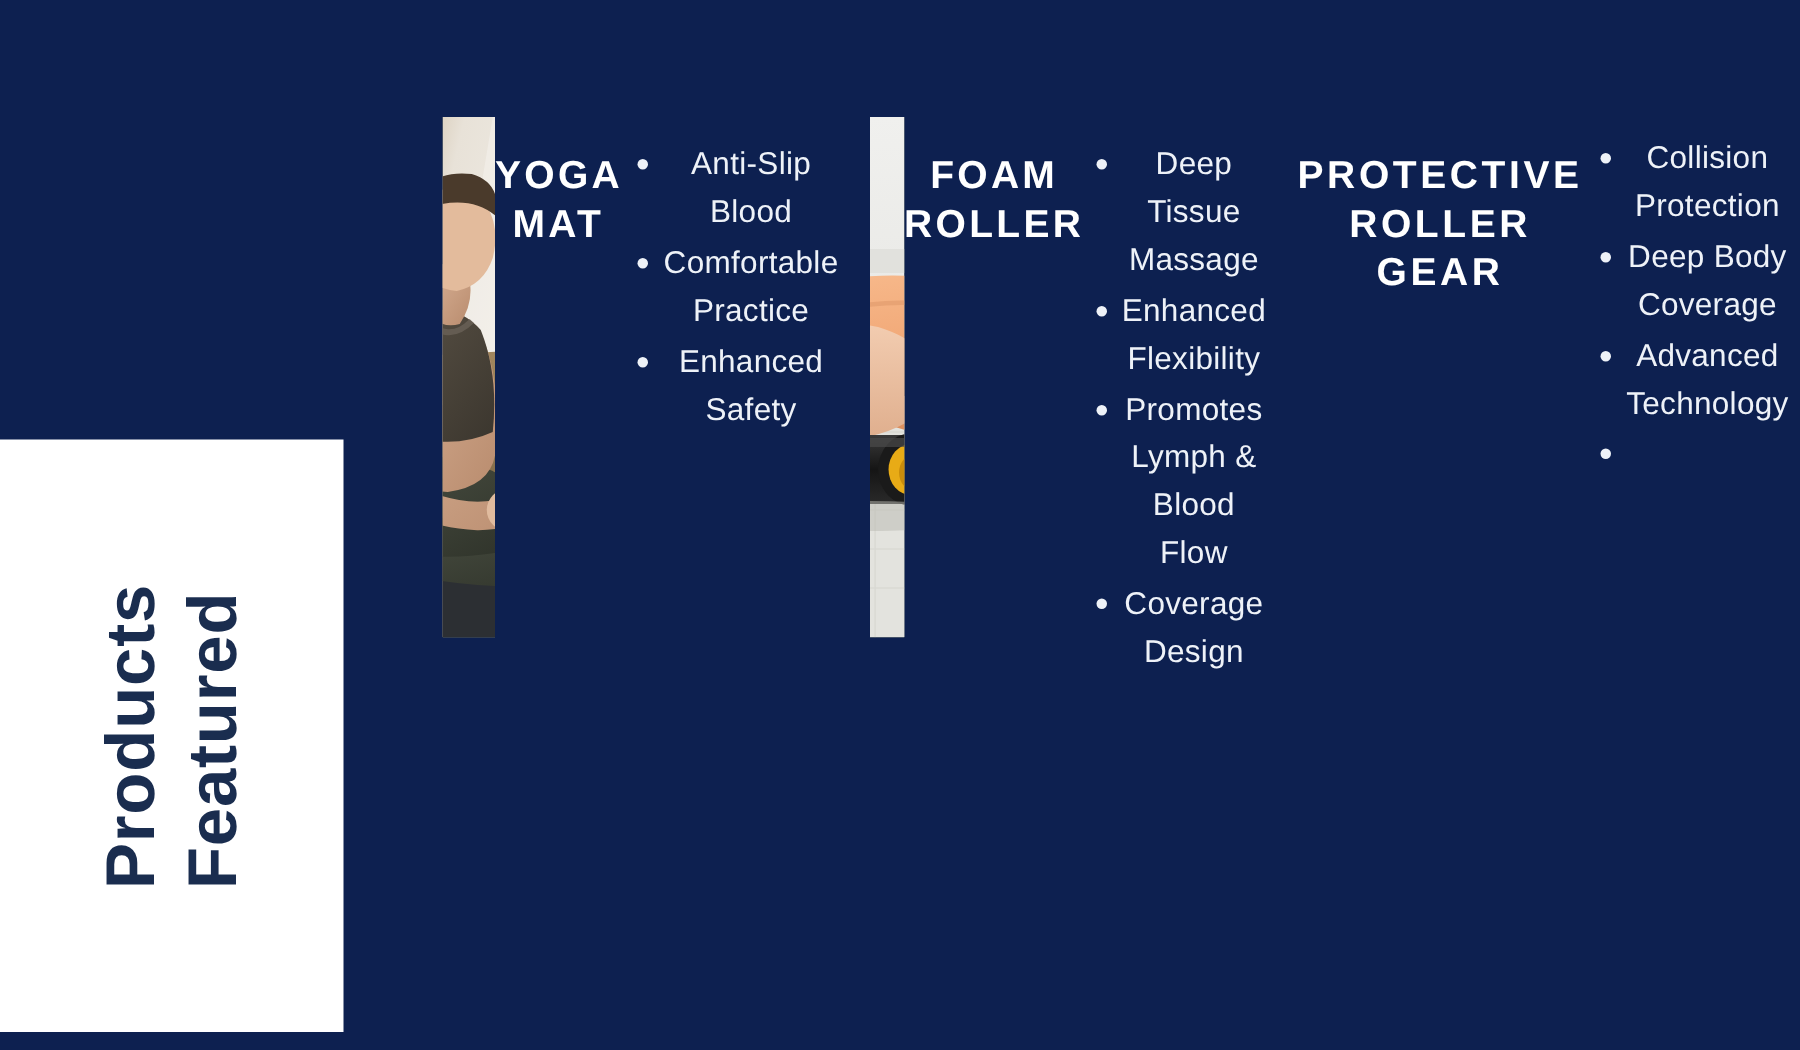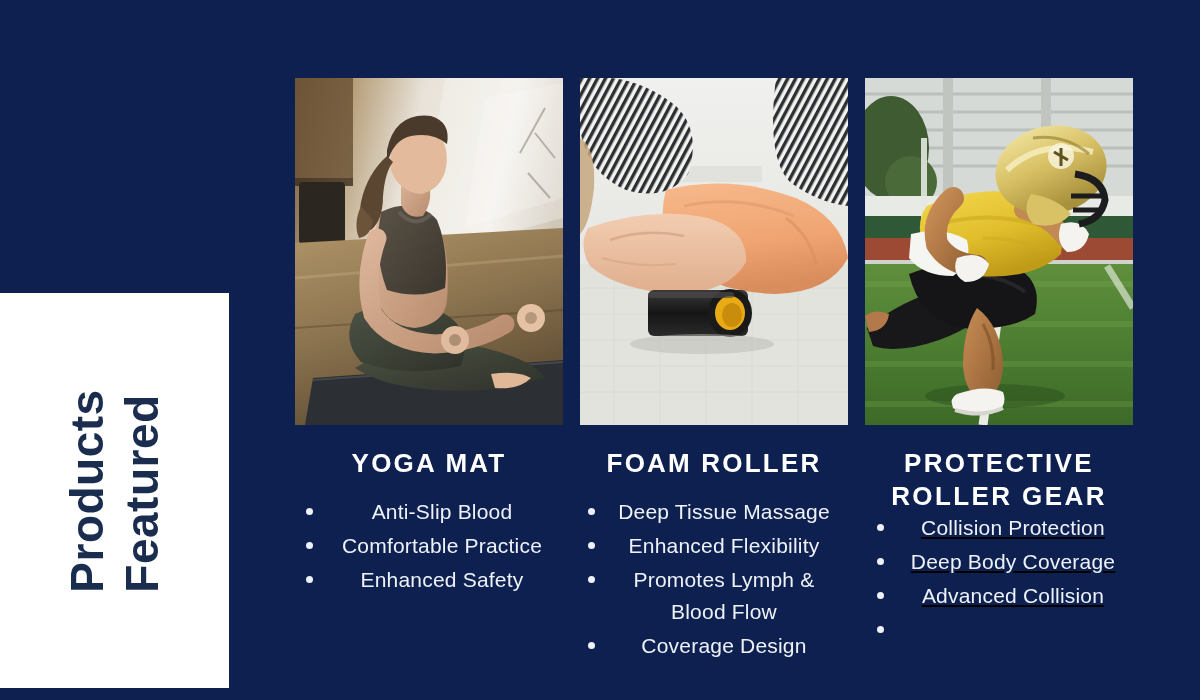--- a/index.html
+++ b/index.html
@@ -56,21 +56,21 @@
     position: absolute;
     left: 295px;
     top: 78px;
     width: 838px;
     display: flex;
     gap: 17px;
   }
   .card {
     width: 268px;
     display: flex;
-    flex-direction: column;
+    flex-direction: row;
   }
 
   .photo {
     width: 268px;
     height: 347px;
     position: relative;
     overflow: hidden;
     background: #1b2b3a;
   }
   .photo > svg { display: block; width: 100%; height: 100%; }
@@ -110,21 +110,21 @@
     width: 7px;
     height: 7px;
     border-radius: 50%;
     background: #eef2f8;
   }
 
   
   .card.c1 .features { margin-left: 2px; }
   .card.c2 .features { margin-left: -1px; }
   .card.c3 .card-title { letter-spacing: 2.4px; }
-  .card.c3 .features { margin-top: 0; margin-left: 3px; text-decoration: underline; }
+  .card.c3 .features { margin-top: 12px; margin-left: 3px; }
 </style>
 </head>
 <body>
 
 <div id="slide">
 
   <div class="side-panel">
     <div class="side-heading">
       <span class="line">Featured</span>
       <span class="line">Products</span>
@@ -377,19 +377,19 @@
           <path d="M166 116 Q192 120 206 136 Q192 152 168 146 Q156 132 166 116 Z" fill="#d9c266"></path>
 
           <circle cx="196" cy="78" r="13" fill="#f7f3dc" opacity="0.85"></circle>
           <path d="M196 70 L196 88 M189 74 L203 82" stroke="#5c5321" stroke-width="3" fill="none"></path>
         </svg>
       </div>
       <div class="card-title">PROTECTIVE ROLLER GEAR</div>
       <ul class="features">
         <li class="feature"><span class="dot"></span><span>Collision Protection</span></li>
         <li class="feature"><span class="dot"></span><span>Deep Body Coverage</span></li>
-        <li class="feature"><span class="dot"></span><span>Advanced Collision</span></li>
+        <li class="feature"><span class="dot"></span><span>Advanced Technology</span></li>
         <li class="feature"><span class="dot"></span></li>
       </ul>
     </div>
 
   </div>
 </div>
 
 </body></html>

